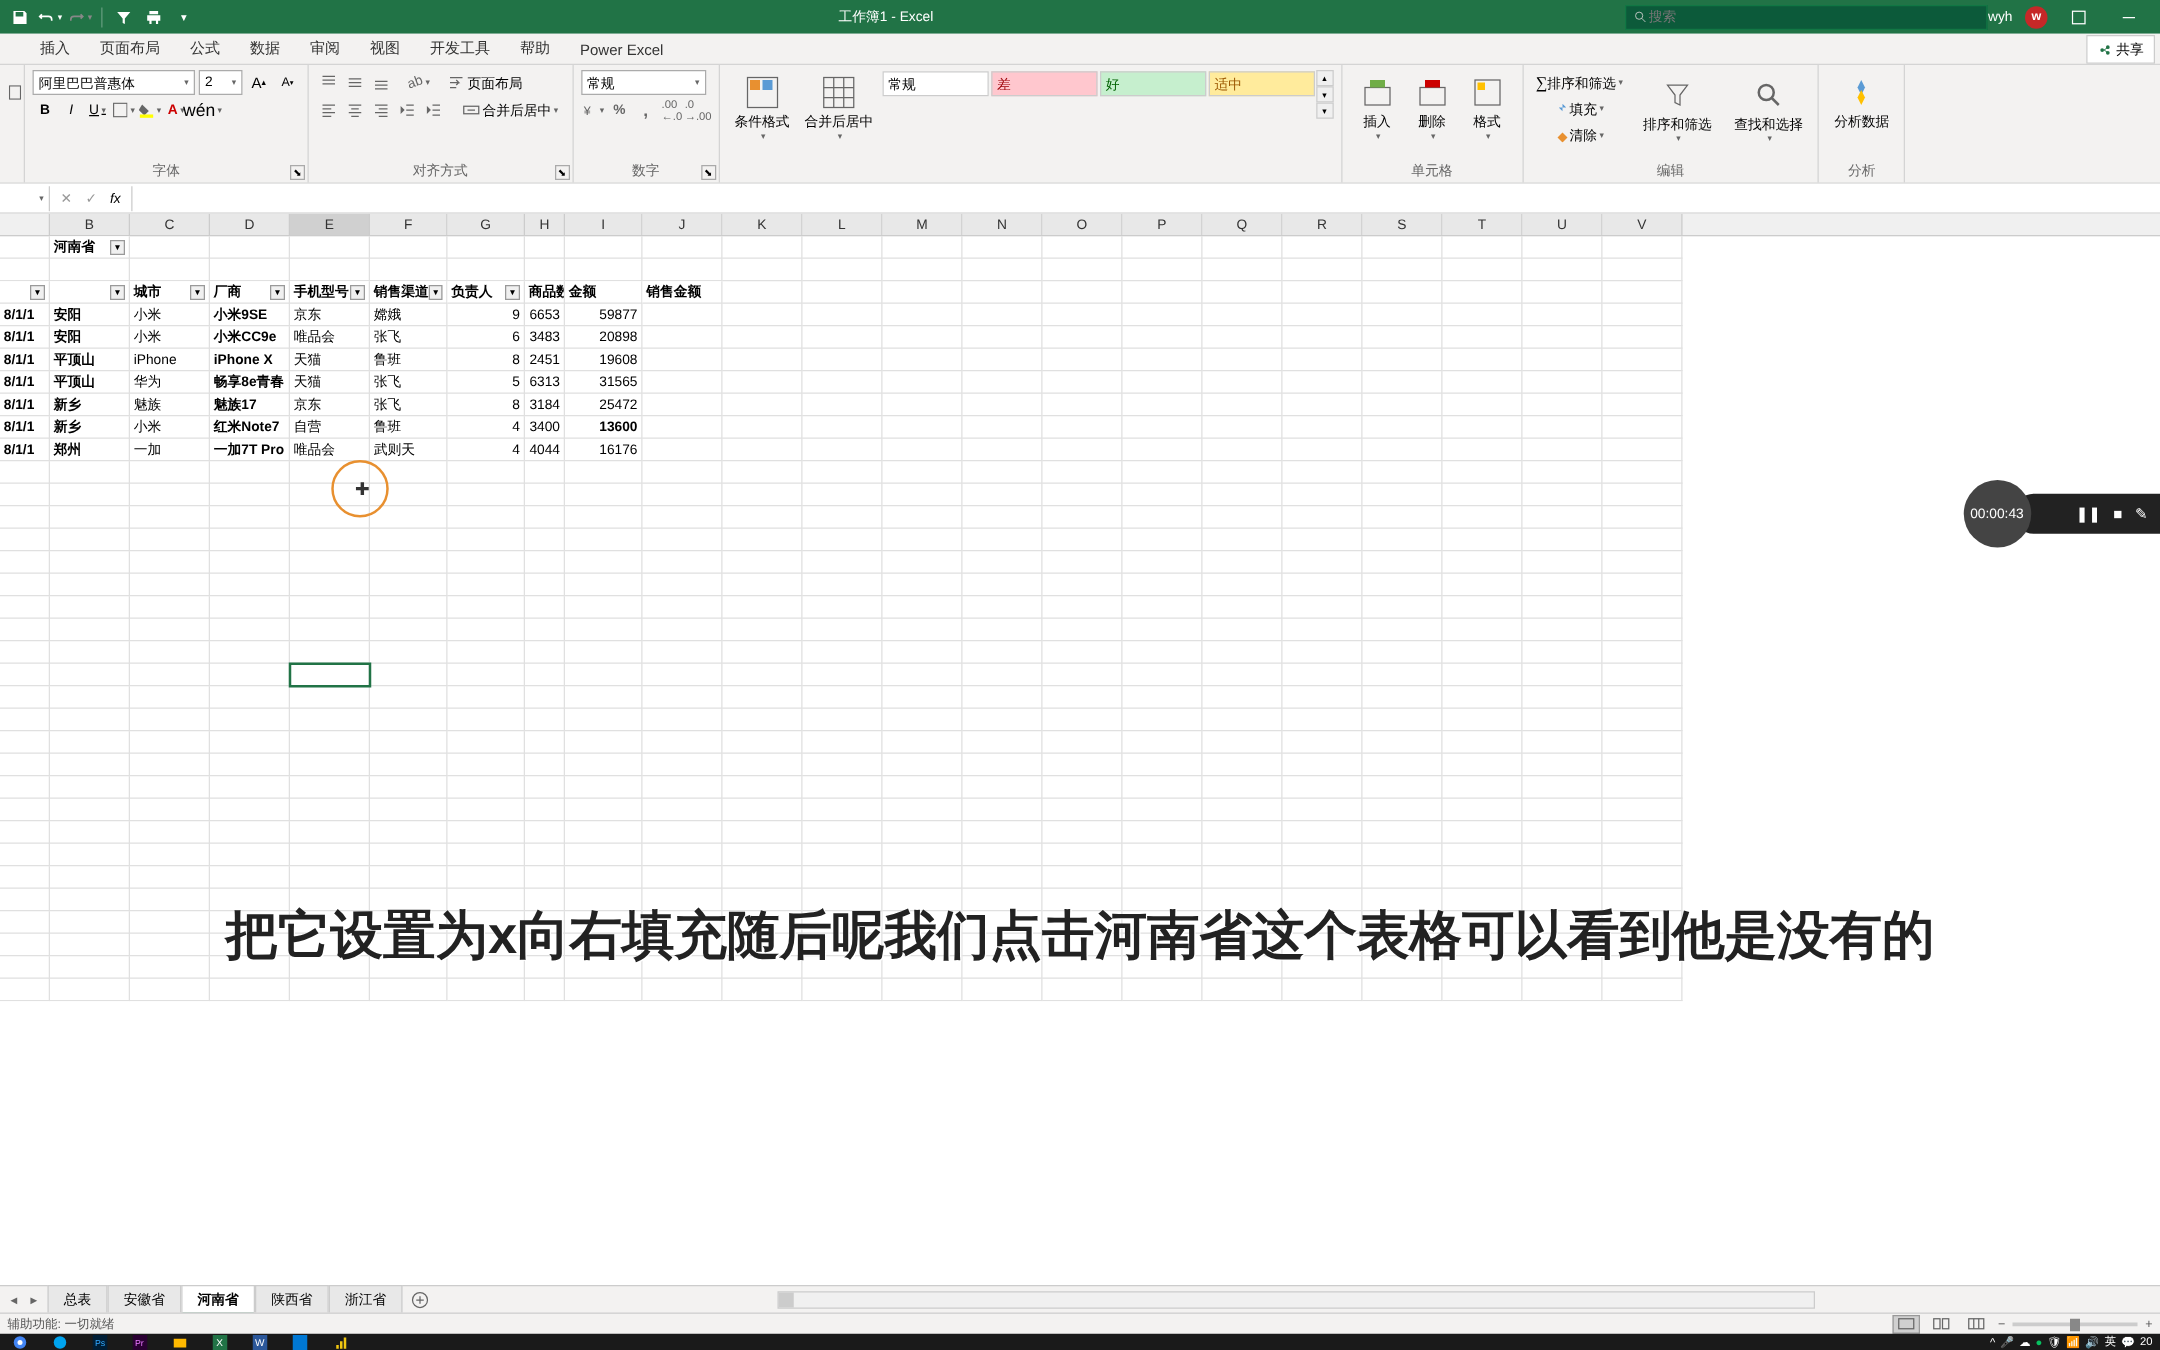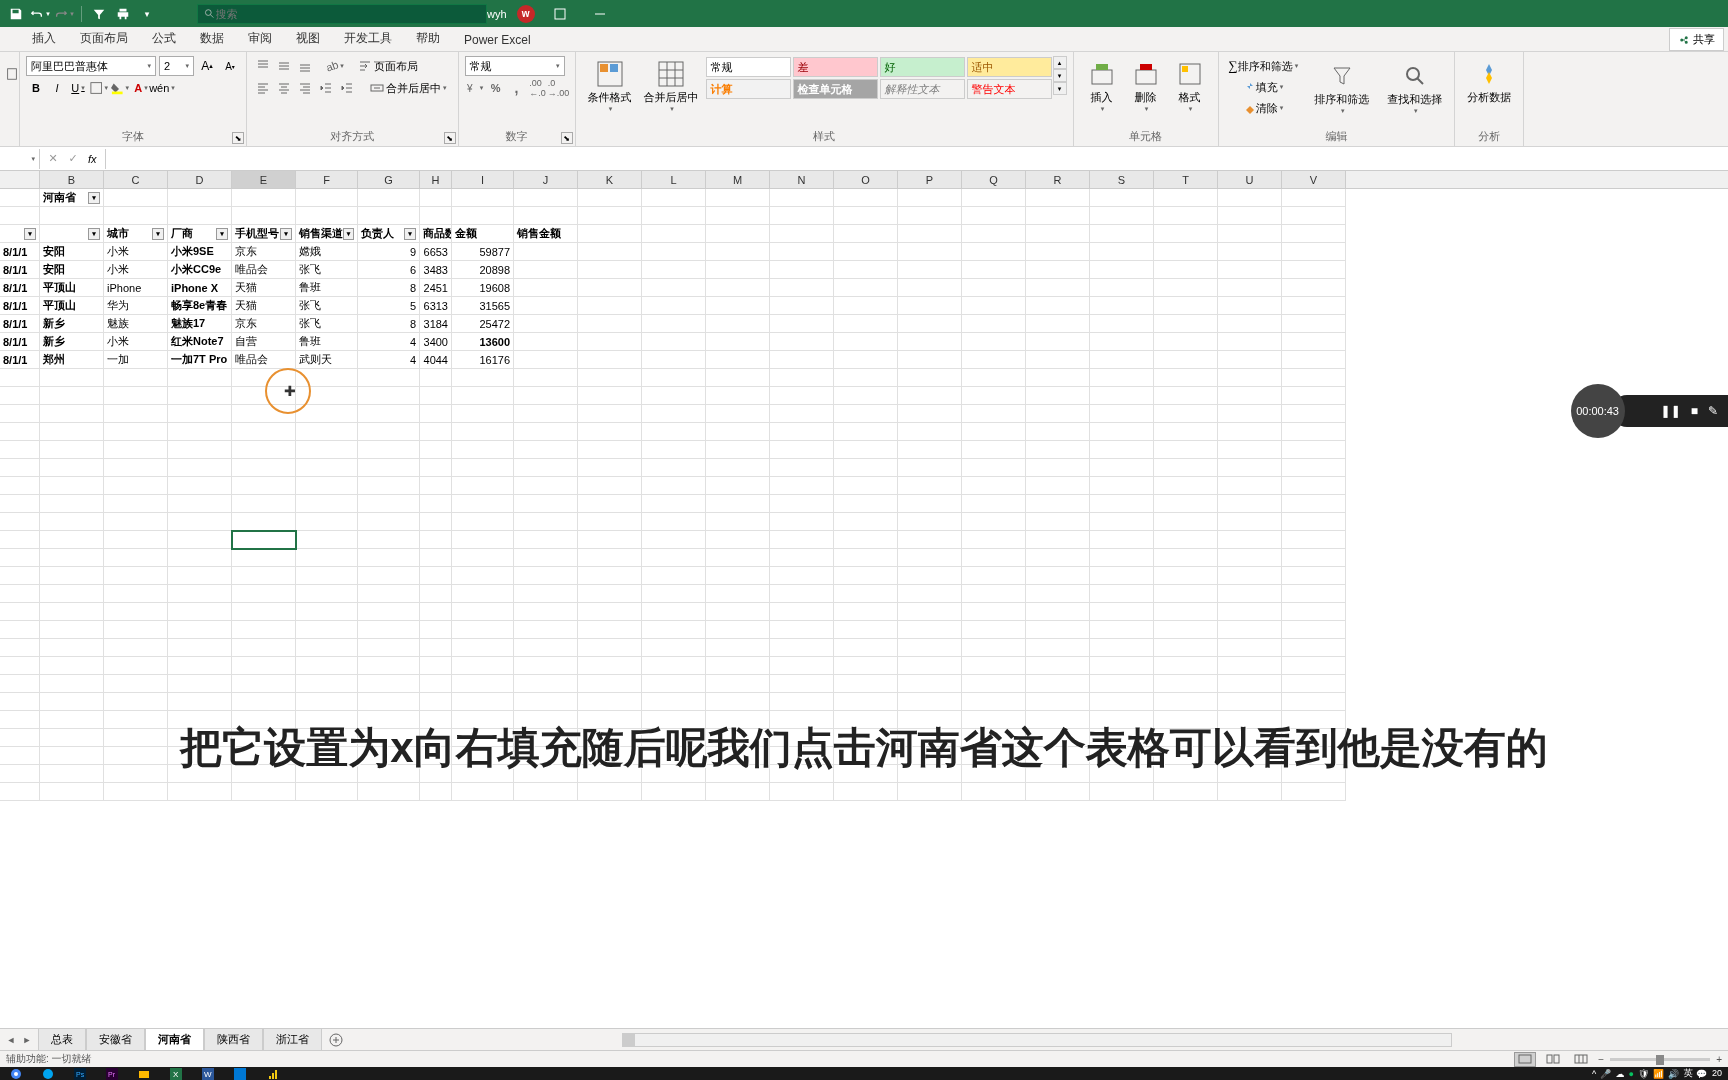--- a/index.html
+++ b/index.html
@@ -143,20 +143,21 @@
       </div>
     <div class="qat-btn">
         <svg width="14" height="14" viewBox="0 0 16 16">
           <path fill="#fff" d="M4 2h8v3H4V2zm-2 4h12v5h-2v3H4v-3H2V6zm4 5v3h4v-3H6z"></path>
         </svg>
       </div>
     <div class="qat-btn">
         <span style="color:#fff;font-size:9px">▾</span>
       </div>
   </div>
+  <div class="title-center">工作簿1 - Excel</div>
   <div class="search-box">
     <svg width="12" height="12" viewBox="0 0 16 16">
         <circle cx="6" cy="6" r="4" fill="none" stroke="#ccc"></circle>
         <path stroke="#ccc" d="M9 9l4 4"></path>
       </svg>
     <input placeholder="搜索" style="">
   </div>
   <div class="title-right">
     <span>wyh</span>
     <div class="user-badge">w</div>
@@ -233,21 +234,21 @@
               <path fill="#666" d="M3 2l6 6-4 4-5-5z"></path>
               <rect x="1" y="11" width="12" height="3" fill="#ffff00"></rect>
             </svg>
             <span class="dd-arrow">▾</span>
           </div>
         <div class="rb-icon">
             <span style="color:#c00;font-weight:bold">A</span>
             <span class="dd-arrow">▾</span>
           </div>
         <div class="rb-icon">
-            <span style="font-size:11px">wén</span>
+            <span style="font-size:14px">wén</span>
             <span class="dd-arrow">▾</span>
           </div>
       </div>
     </div>
     <div class="rg-label">字体</div>
     <div class="rg-launcher">⬊</div>
   </div>
   <div class="ribbon-group">
     <div class="rg-content">
       <div class="btn-row">
@@ -365,35 +366,28 @@
           <span class="dd-arrow">▾</span>
       </div>
       <div style="display:flex">
         <div>
           <div style="display:flex">
             <div class="style-cell style-normal">常规</div>
             <div class="style-cell style-bad">差</div>
             <div class="style-cell style-good">好</div>
             <div class="style-cell style-neutral">适中</div>
           </div>
-          <div style="display:flex">
-            <div class="style-cell style-calc">计算</div>
-            <div class="style-cell style-check">检查单元格</div>
-            <div class="style-cell style-explain">解释性文本</div>
-            <div class="style-cell style-warn">警告文本</div>
-          </div>
         </div>
         <div class="style-scroll">
           <div class="style-scroll-btn">▴</div>
           <div class="style-scroll-btn">▾</div>
           <div class="style-scroll-btn">▾</div>
         </div>
       </div>
     </div>
-    <div class="rg-label">样式</div>
   </div>
   <div class="ribbon-group">
     <div style="display:flex">
       <div class="big-btn">
           <div class="big-btn-icon">
             <svg width="24" height="24">
               <rect x="2" y="8" width="20" height="14" fill="none" stroke="#666"></rect>
               <rect x="6" y="2" width="12" height="6" fill="#70ad47"></rect>
             </svg>
           </div>

